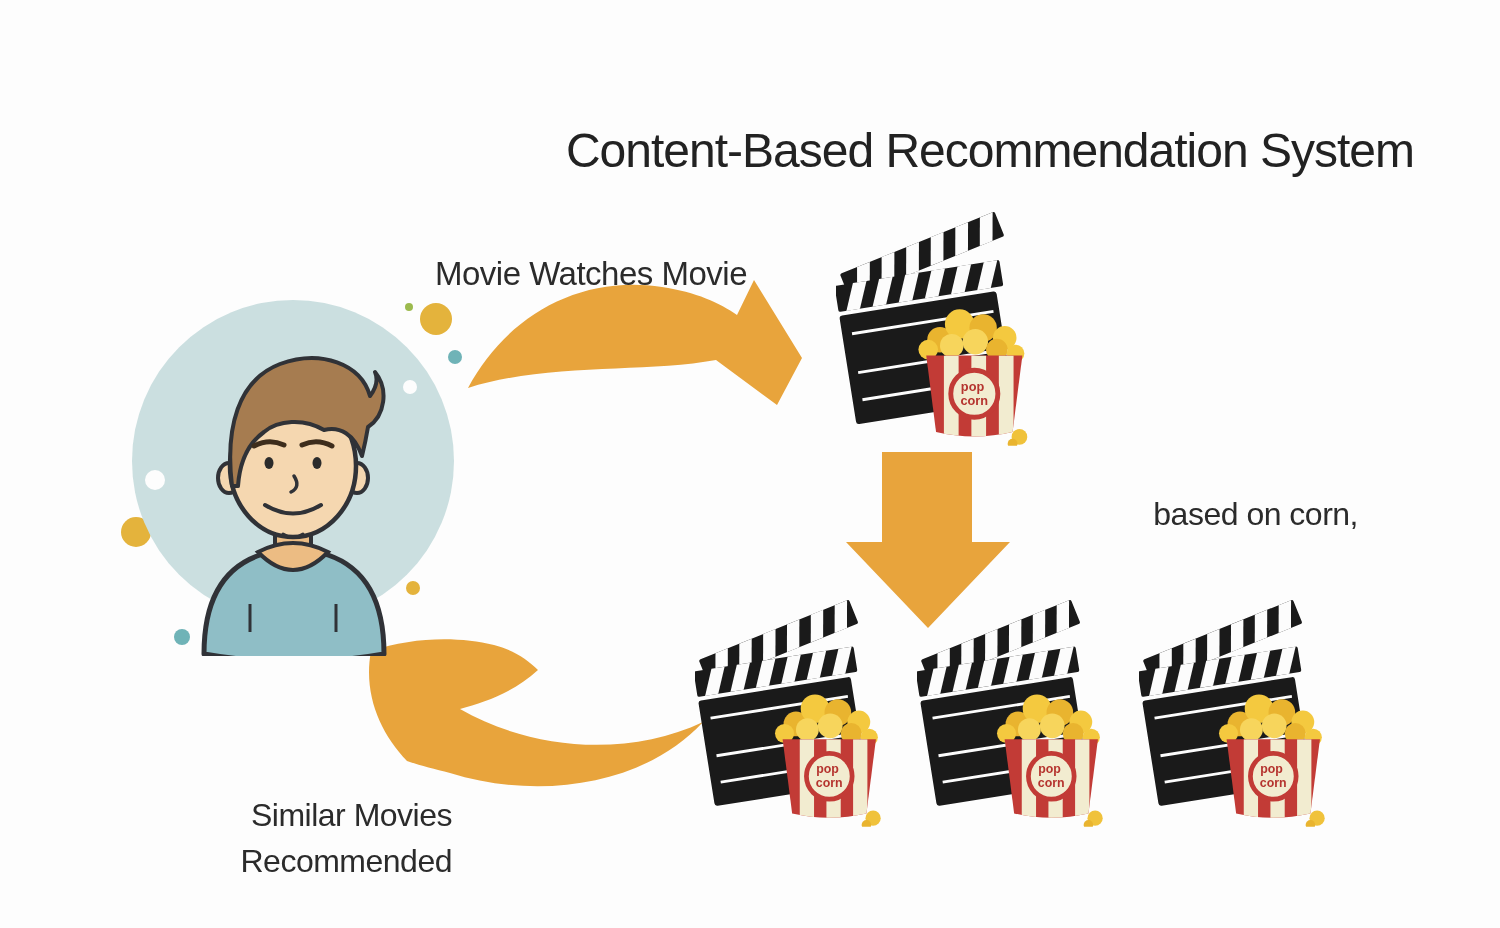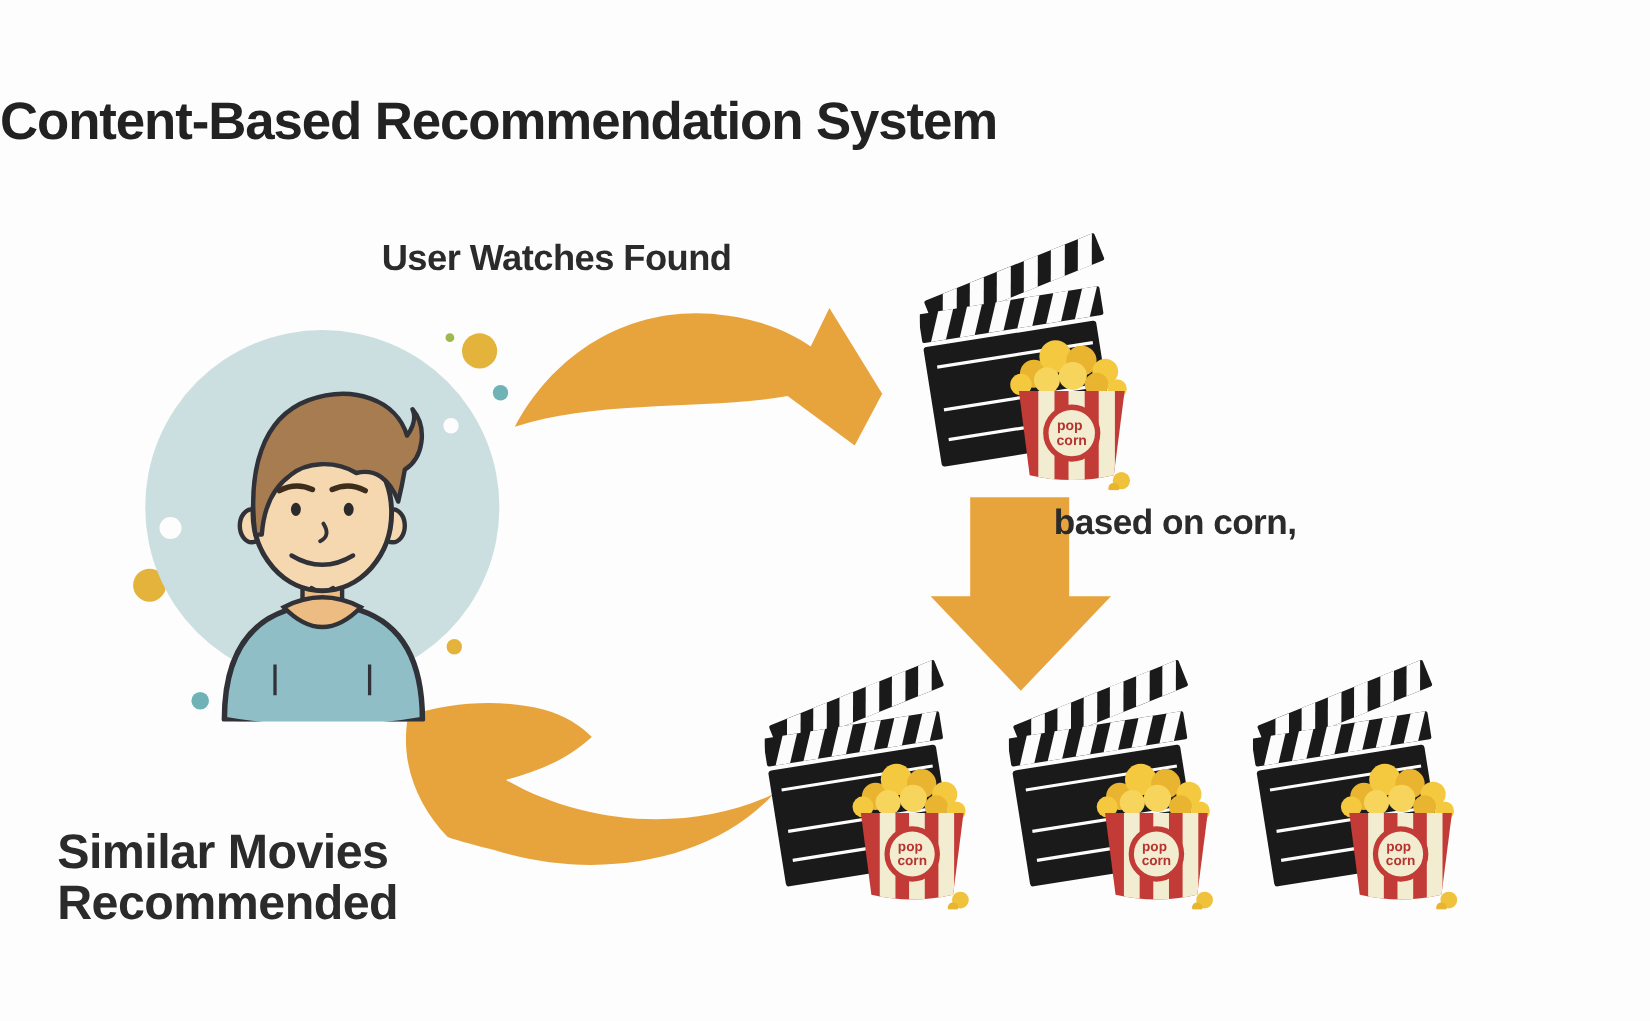--- a/index.html
+++ b/index.html
@@ -2,28 +2,28 @@
 <html><head>
 <meta charset="utf-8">
 <style>
   * { margin:0; padding:0; box-sizing:border-box; }
   body { font-family: "Liberation Sans", sans-serif; background:#ffffff; }
   .canvas {
     position:relative; width:1500px; height:928px;
     background:#FDFDFD; overflow:hidden;
   }
   .layer { position:absolute; left:0; top:0; pointer-events:none; }
-  .txt { position:absolute; font-weight:bold; color:#2B2B2B; text-align:left; }
+  .txt { position:absolute; font-weight:normal; color:#2B2B2B; text-align:right;margin-top:40px; }
   .title {
     top:84px; left:0; width:1414px;
     font-size:48px; line-height:54px; letter-spacing:-1px; color:#222222;
   }
   .lbl-watch { top:215px; left:347px; width:400px; font-size:33px; letter-spacing:-0.5px; }
   .lbl-found { top:452px; left:958px; width:400px; font-size:32px; line-height:45px; letter-spacing:-0.5px; }
-  .lbl-reco  { top:752px; left:52px;  width:400px; font-size:44px; line-height:46px; letter-spacing:-0.5px; }
+  .lbl-reco  { top:752px; left:52px;  width:400px; font-size:32px; line-height:46px; letter-spacing:-0.5px; }
   .lbl-line { display:block; }
   svg.abs { position:absolute; }
 </style>
 </head>
 <body>
 
 <div class="canvas">
 
   <svg width="0" height="0" style="position:absolute" aria-hidden="true">
     <defs>
@@ -160,21 +160,21 @@
     <path d="M 126 150 Q 141 142 156 149 M 174 149 Q 189 142 204 150" stroke="#3E2D1C" stroke-width="5" fill="none" stroke-linecap="round"></path>
     <ellipse cx="141" cy="167" rx="4.5" ry="6" fill="#2B2B2B"></ellipse>
     <ellipse cx="189" cy="167" rx="4.5" ry="6" fill="#2B2B2B"></ellipse>
     <path d="M 166 180 q 7 11 -3 16" stroke="#303237" stroke-width="3.5" fill="none" stroke-linecap="round"></path>
     <path d="M 137 209 Q 165 226 193 209" stroke="#303237" stroke-width="4" fill="none" stroke-linecap="round"></path>
     <path d="M 155 238 q 10 7 20 0" stroke="#303237" stroke-width="3" fill="none" stroke-linecap="round"></path>
   </svg>
 
   <div class="txt title">Content-Based Recommendation System</div>
 
-  <div class="txt lbl-watch">User Watches Found</div>
+  <div class="txt lbl-watch">Movie Watches Movie</div>
 
   <div class="txt lbl-found">
     <span class="lbl-line">based on corn,</span>
   </div>
 
   <div class="txt lbl-reco">
     <span class="lbl-line">Similar Movies</span>
     <span class="lbl-line">Recommended</span>
   </div>
 

